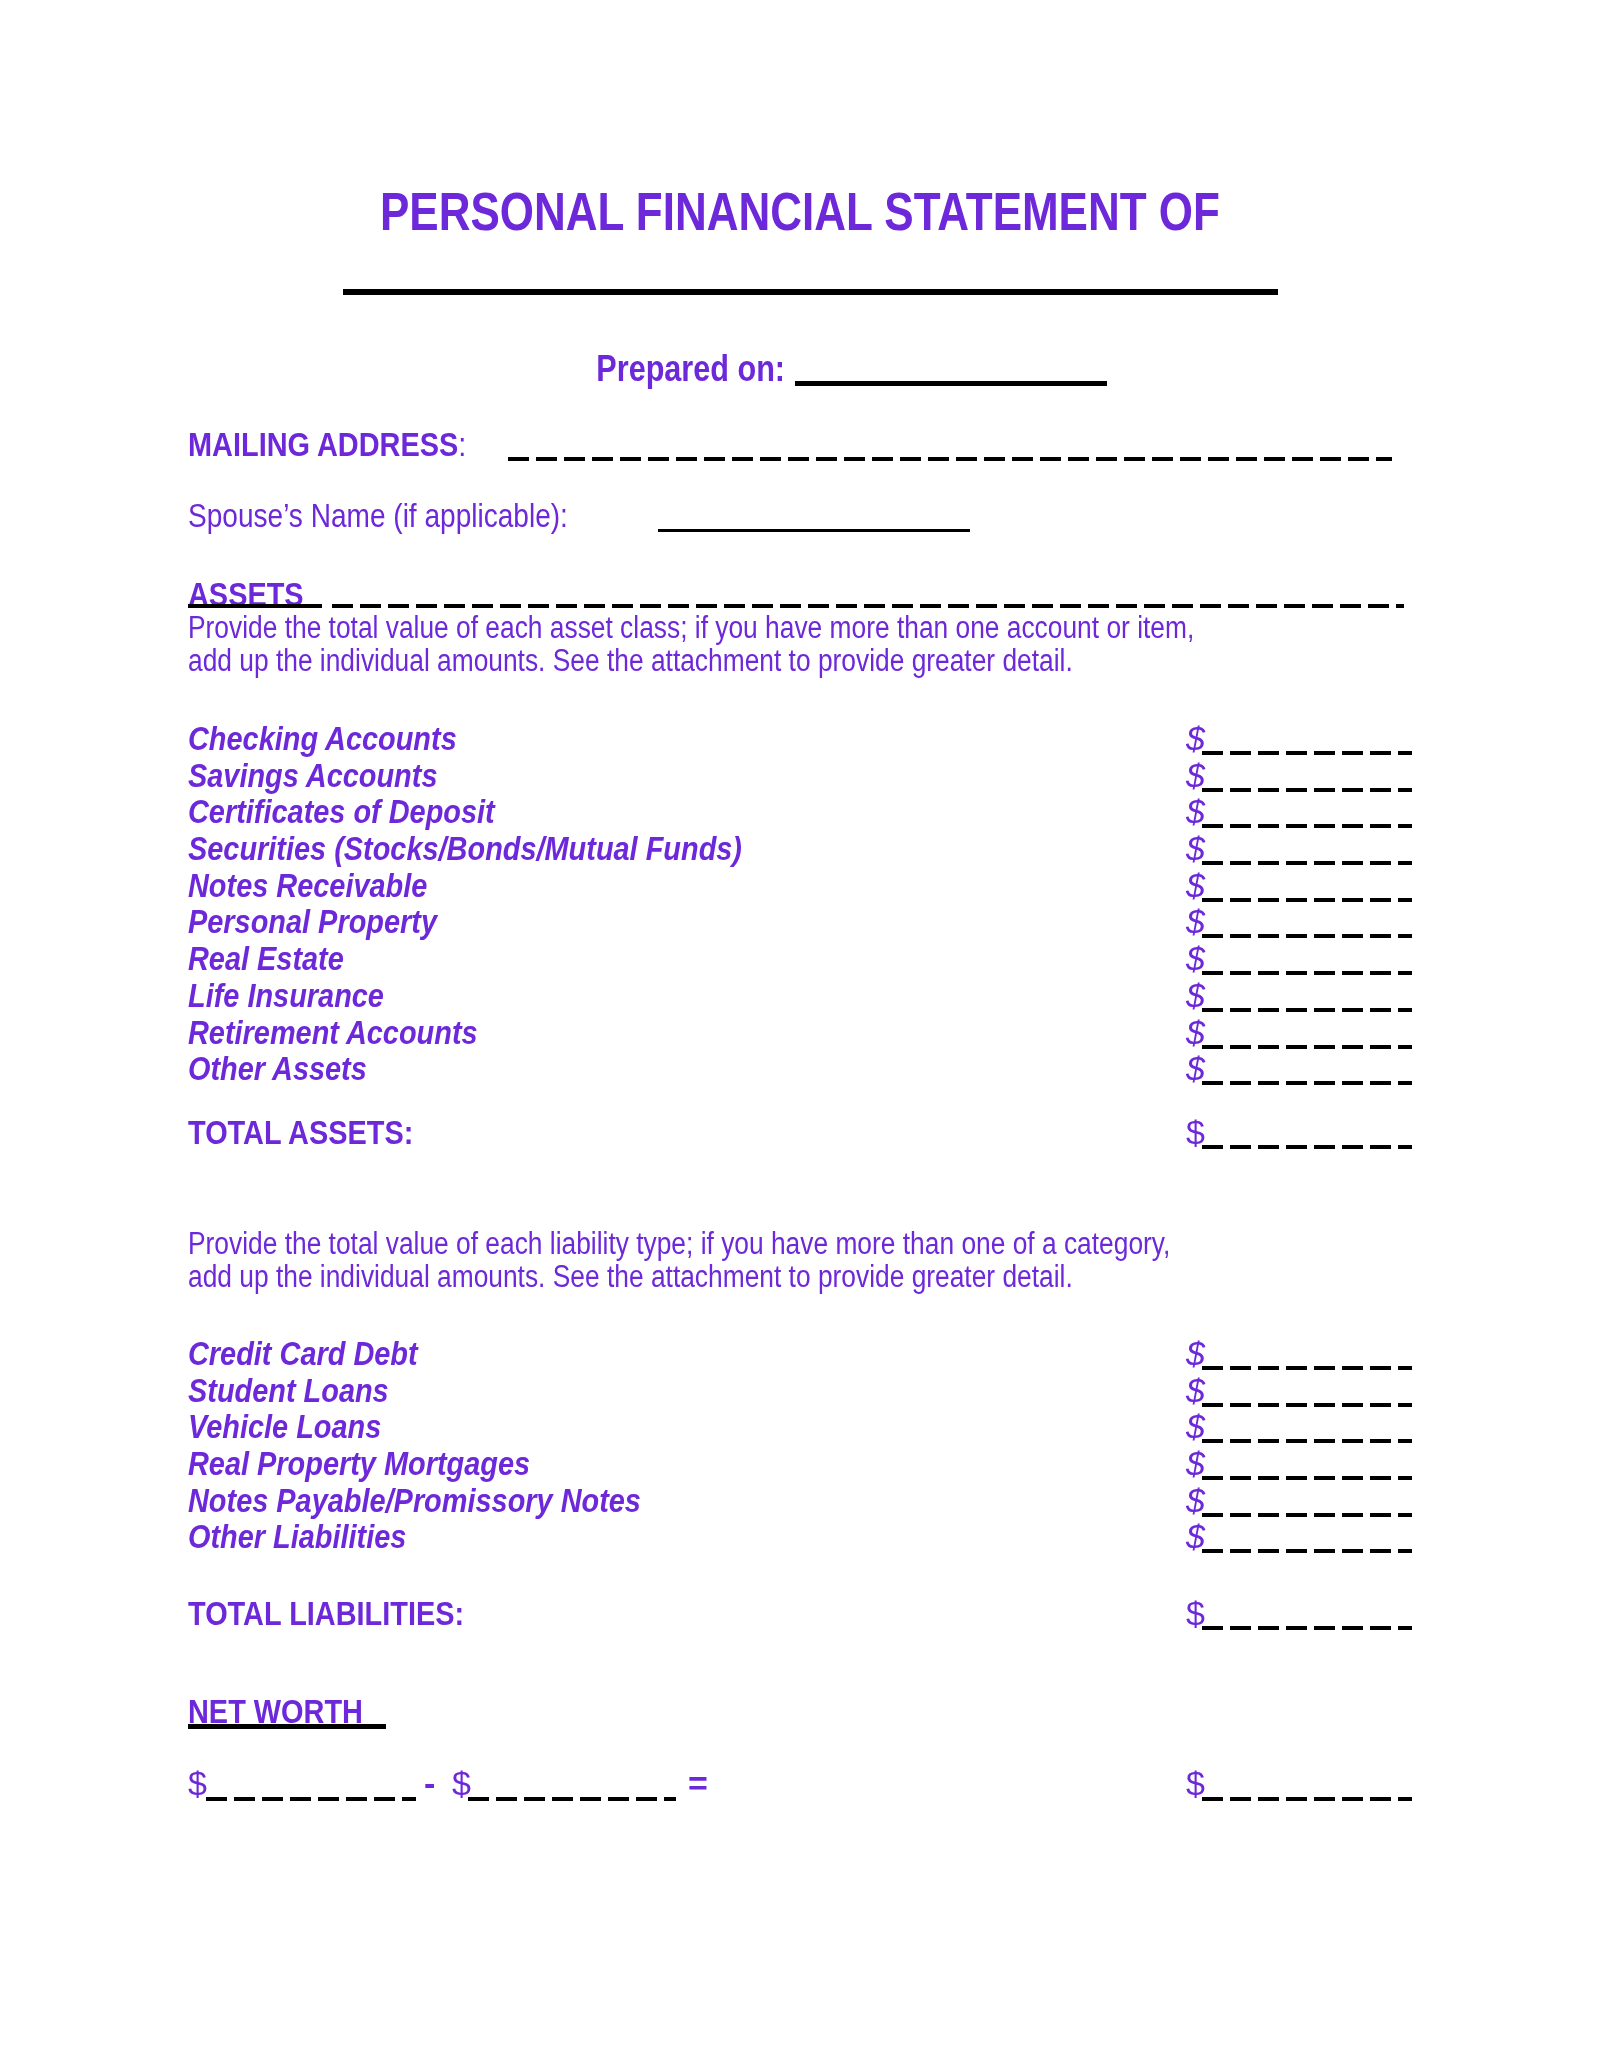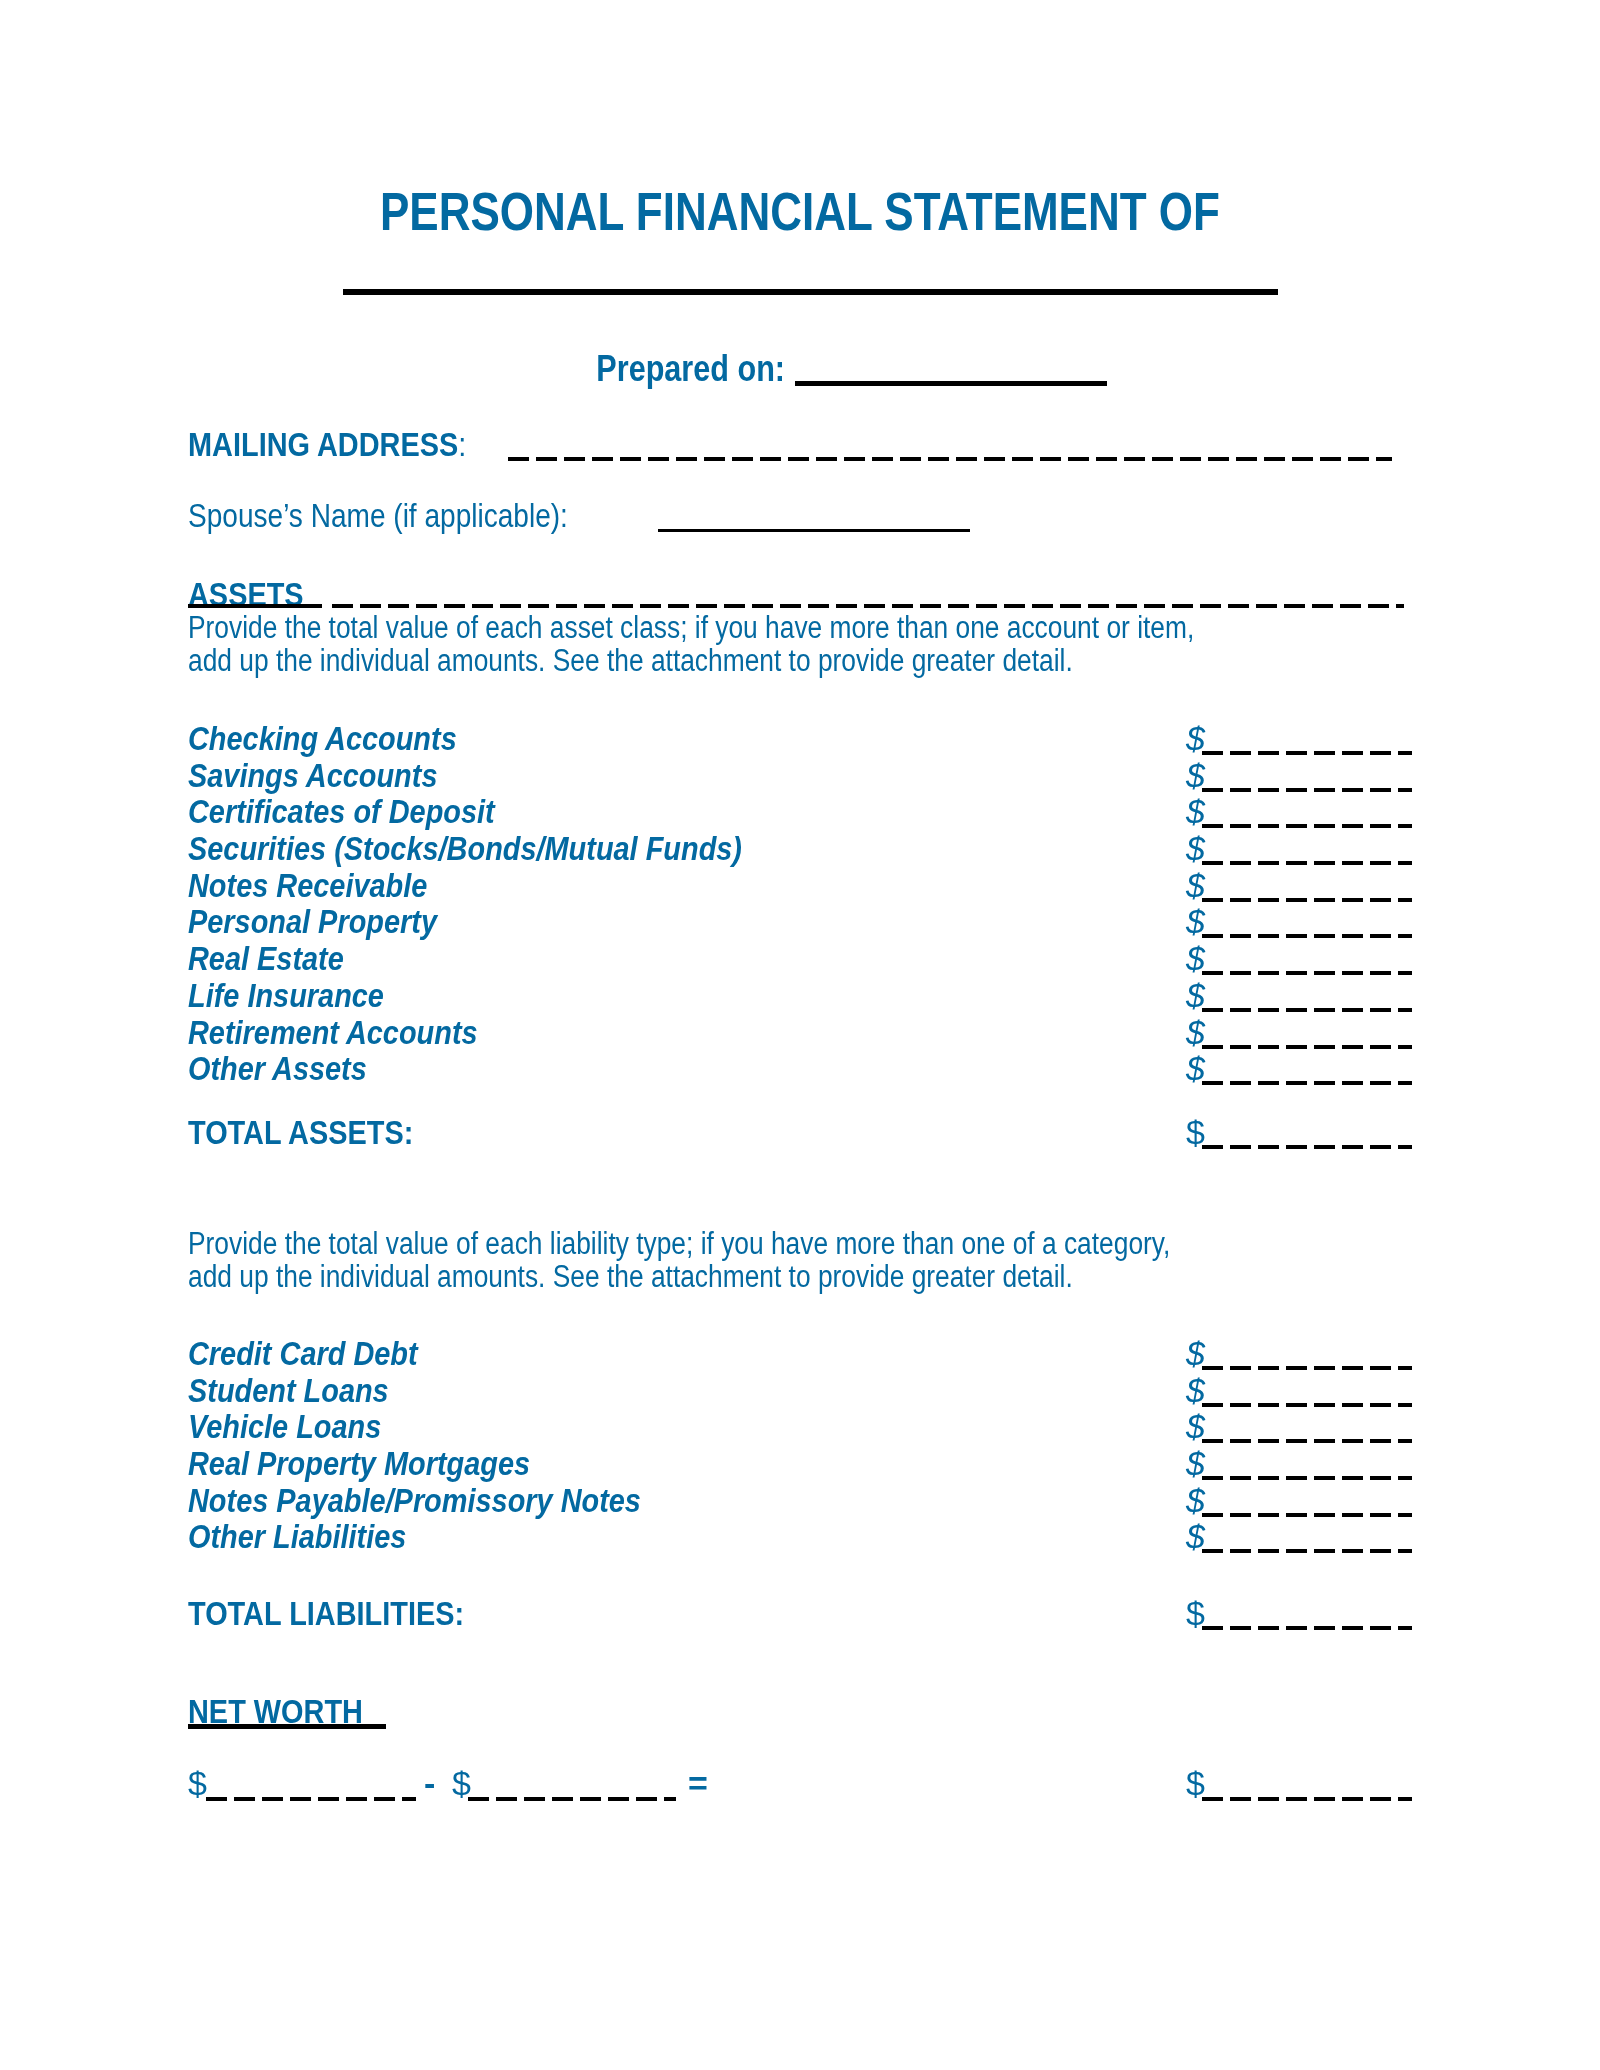--- a/index.html
+++ b/index.html
@@ -1,20 +1,20 @@
 <!DOCTYPE html>
 <html><head>
 <meta charset="utf-8">
 <style>
   html,body{margin:0;padding:0;background:#ffffff;}
   .page{
     position:relative;
     width:1600px;height:2070px;
     background:#ffffff;
-    color:#0369a1;
+    color:#6d28d9;
     font-family:"Liberation Sans", sans-serif;
     overflow:hidden;
   }
   
   .cx{display:inline-block;transform:scaleX(.85);transform-origin:0 50%;white-space:nowrap;}
   .cxc{display:inline-block;transform:scaleX(.83);transform-origin:50% 50%;white-space:nowrap;}
   .cxr{display:inline-block;transform:scaleX(.85);transform-origin:100% 50%;white-space:nowrap;}
   .b{font-weight:bold;}
 
   .rule{position:absolute;background:#000;}

